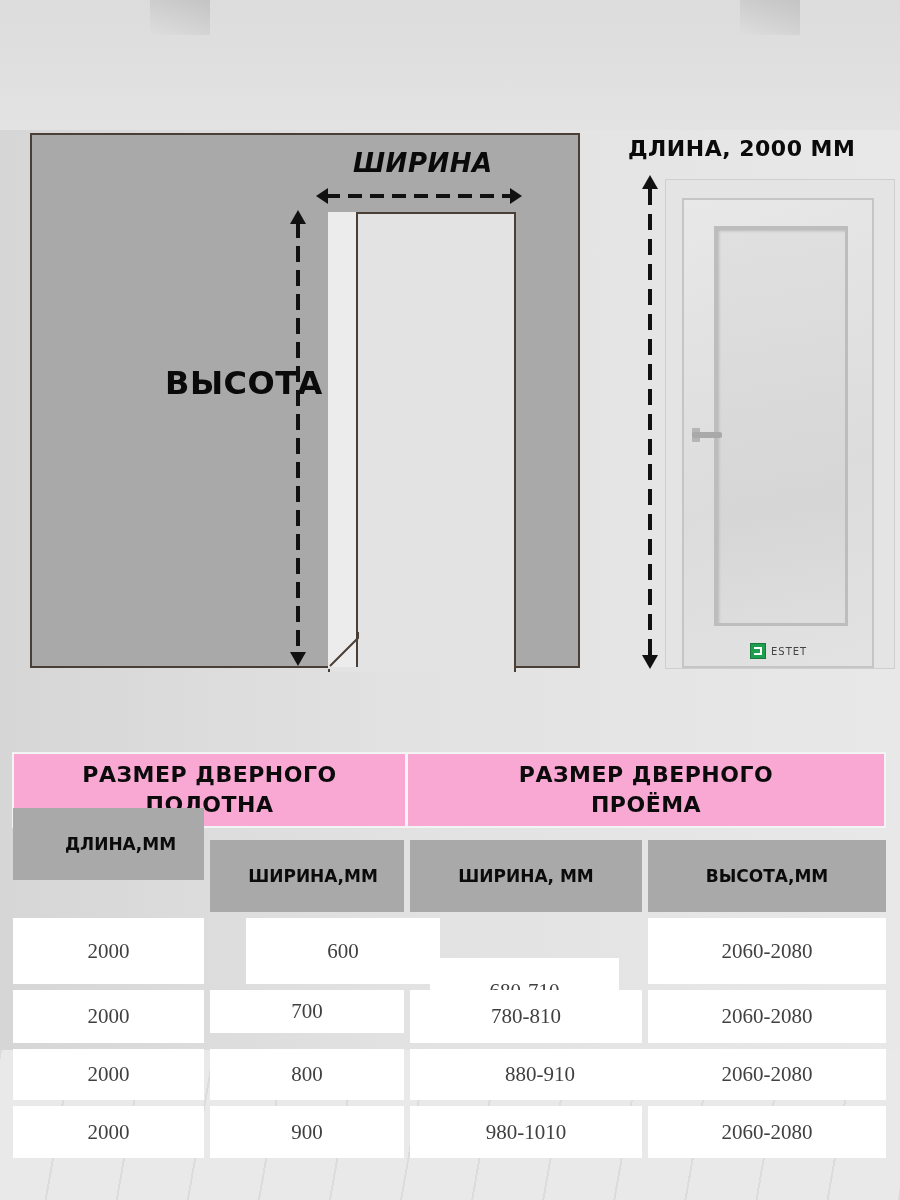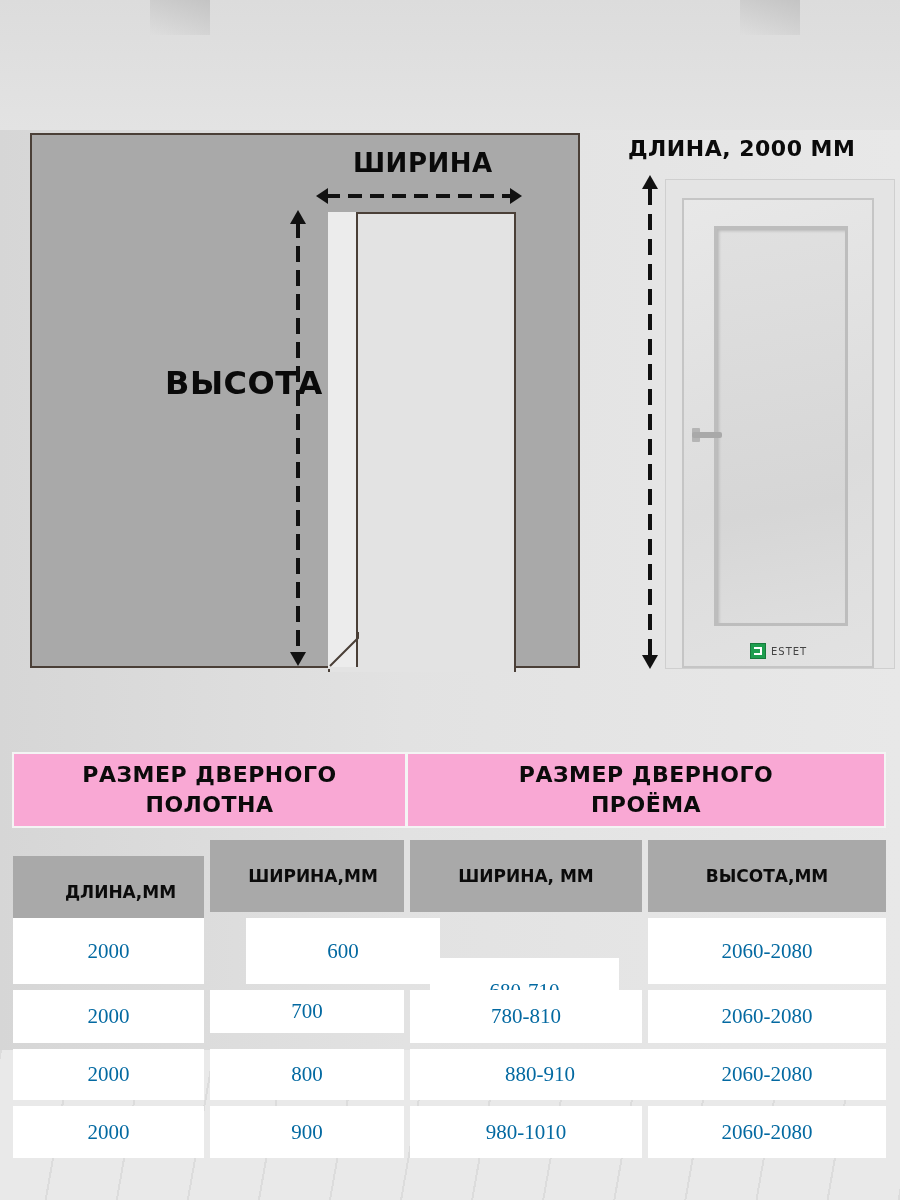--- a/index.html
+++ b/index.html
@@ -43,40 +43,40 @@
   .logo-mark { width: 16px; height: 16px; background: #1e9e4f; border: 1px solid #177a3c;
     box-sizing: border-box; position: relative; }
   .logo-mark::before { content: ""; position: absolute; left: 3px; top: 3px; width: 8px; height: 8px;
     border-top: 2px solid #fff; border-bottom: 2px solid #fff; border-right: 2px solid #fff; box-sizing: border-box; }
   .logo-text { font-size: 10px; color: #444; letter-spacing: 1px; }
   .cell { position: absolute; display: flex; align-items: center; justify-content: center;
     text-align: center; box-sizing: border-box; }
   .group-head { background: #f9a8d4; font-weight: bold; font-size: 22px; line-height: 30px;
     color: #0b0b0b; letter-spacing: 0.5px; border: 2px solid #f4f4f4; }
   .col-head { background: #a9a9a9; font-weight: bold; font-size: 17px; color: #0b0b0b; }
-  .data-cell { background: #ffffff; font-family: "Liberation Serif", serif; font-size: 21px; color: #0369a1; }
+  .data-cell { background: #ffffff; font-family: "Liberation Serif", serif; font-size: 21px; color: #404040; }
 </style>
 </head>
 <body>
 
 <div class="wall-top"></div>
 <div class="ceil-shadow" style="left:150px"></div>
 <div class="ceil-shadow" style="left:740px"></div>
 <div class="floor"></div>
 
 <div>
   <div class="wall-block"></div>
   <div class="opening"></div>
   <div class="jamb"></div>
   <svg style="position:absolute;left:328px;top:630px" width="34" height="40">
     <polyline points="30,2 30,8 2,36" fill="none" stroke="#4a3f37" stroke-width="2"></polyline>
     <line x1="0" y1="38" x2="34" y2="38" stroke="#e3e3e3" stroke-width="2"></line>
   </svg>
 
-  <div class="label" style="left:353px;top:148px;font-size:26px;">ШИРИНА</div>
+  <div class="label" style="left:353px;top:148px;font-size:26px;font-style:italic;">ШИРИНА</div>
   <svg style="position:absolute;left:316px;top:186px" width="206" height="20">
     <line x1="10" y1="10" x2="196" y2="10" stroke="#111" stroke-width="4" stroke-dasharray="14,8"></line>
     <polygon points="0,10 12,2 12,18" fill="#111"></polygon>
     <polygon points="206,10 194,2 194,18" fill="#111"></polygon>
   </svg>
 
   <div class="label" style="left:165px;top:364px;font-size:32px;">ВЫСОТА</div>
   <svg style="position:absolute;left:288px;top:210px" width="20" height="456">
     <line x1="10" y1="12" x2="10" y2="444" stroke="#111" stroke-width="4" stroke-dasharray="16,8"></line>
     <polygon points="10,0 2,14 18,14" fill="#111"></polygon>
@@ -105,21 +105,21 @@
 <div>
   <div class="cell group-head" style="left:12px;top:752px;width:395px;height:76px;flex-direction:column;">
     <span>РАЗМЕР ДВЕРНОГО</span>
     <span>ПОЛОТНА</span>
   </div>
   <div class="cell group-head" style="left:406px;top:752px;width:480px;height:76px;flex-direction:column;">
     <span>РАЗМЕР ДВЕРНОГО</span>
     <span>ПРОЁМА</span>
   </div>
 
-  <div class="cell col-head" style="left:13px;top:856px;width:191px;height:72px;padding-left:24px;">ДЛИНА,ММ</div>
+  <div class="cell col-head" style="left:13px;top:808px;width:191px;height:72px;padding-left:24px;">ДЛИНА,ММ</div>
   <div class="cell col-head" style="left:210px;top:840px;width:194px;height:72px;padding-left:12px;">ШИРИНА,ММ</div>
   <div class="cell col-head" style="left:410px;top:840px;width:232px;height:72px;">ШИРИНА, ММ</div>
   <div class="cell col-head" style="left:648px;top:840px;width:238px;height:72px;">ВЫСОТА,ММ</div>
 
   <div class="cell data-cell" style="left:13px;top:918px;width:191px;height:66px;">2000</div>
   <div class="cell data-cell" style="left:210px;top:918px;width:194px;height:66px;margin-left:36px;">600</div>
   <div class="cell data-cell" style="left:410px;top:958px;width:189px;height:66px;margin-left:20px;">680-710</div>
   <div class="cell data-cell" style="left:648px;top:918px;width:238px;height:66px;">2060-2080</div>
 
   <div class="cell data-cell" style="left:13px;top:990px;width:191px;height:53px;">2000</div>

